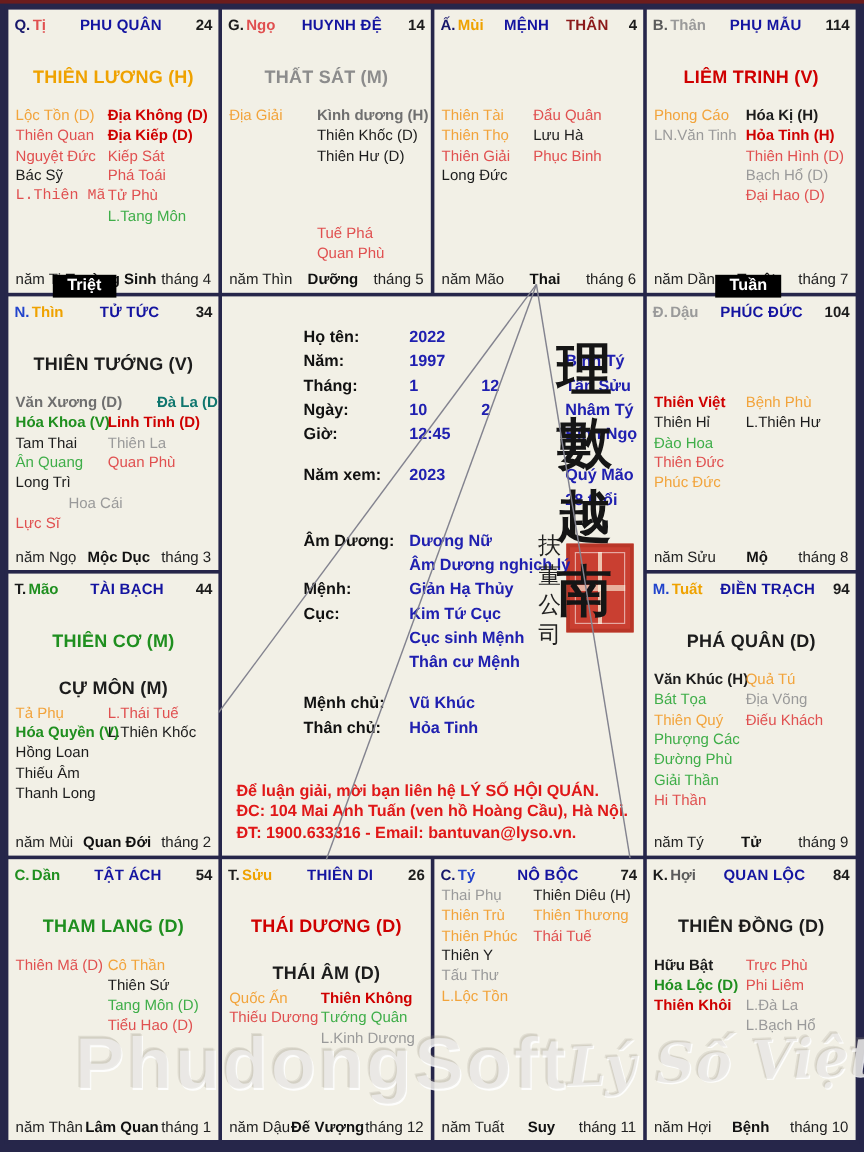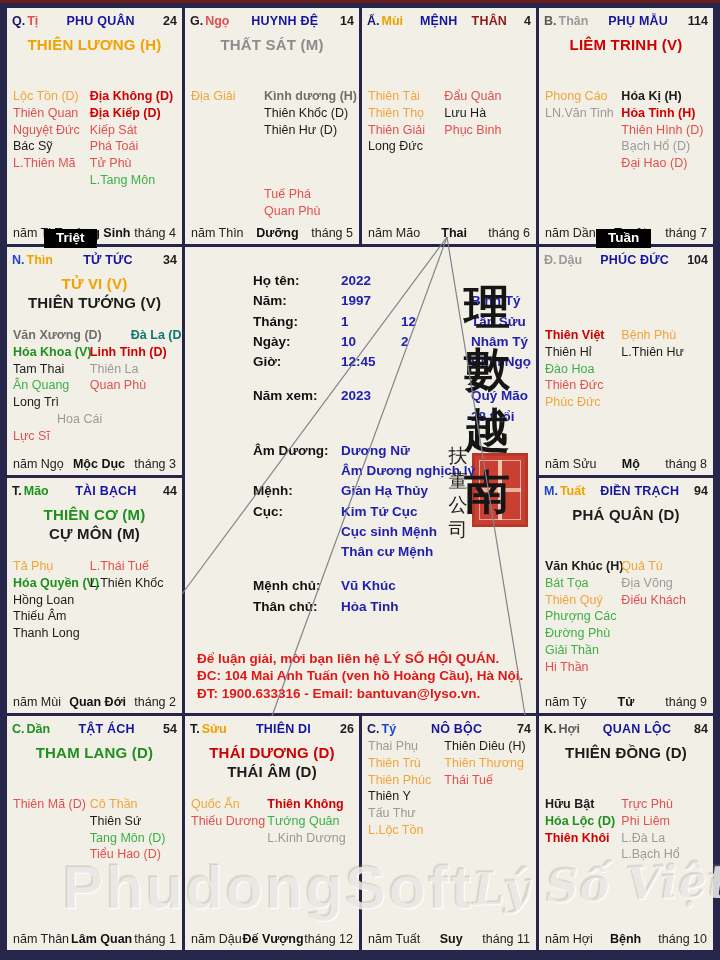--- a/index.html
+++ b/index.html
@@ -26,21 +26,21 @@
     position:relative;
     overflow:hidden;
   }
   
   .ph{display:flex;align-items:baseline;padding:6px 5px 0 5px;font-size:12.5px;font-weight:bold;white-space:nowrap;}
   .ph .stem{margin-right:2px;}
   .ph .mid{flex:1;text-align:center;color:#1414a0;letter-spacing:.2px;}
   .ph .pextra{color:#8b1a1a;margin-left:14px;}
   .ph .pnum{color:#1c1c1c;}
   .pm{min-height:50px;padding-top:8px;text-align:center;}
-  .pm div{font-size:15px;font-weight:bold;line-height:1.25;letter-spacing:.2px;white-space:nowrap;}
+  .pm div{font-size:15px;font-weight:bold;line-height:1.25;letter-spacing:.2px;white-space:nowrap;margin-top:20px;}
   .pstars{display:flex;align-items:flex-start;padding:2px 2px 0 6px;}
   .colL{width:46%;}
   .colR{flex:1;}
   .st{font-size:12.5px;line-height:1.34;white-space:nowrap;}
   .st.b{font-weight:bold;}
   .pf{
     position:absolute;left:0;right:0;bottom:4px;
     display:flex;align-items:baseline;
     font-size:12.5px;color:#222;padding:0 6px;white-space:nowrap;
   }
@@ -111,21 +111,21 @@
       </div>
       <div class="pm">
         <div style="color: rgb(239, 162, 0);">THIÊN LƯƠNG (H)</div>
       </div>
       <div class="pstars">
         <div class="colL">
           <div class="st" style="color: rgb(242, 164, 60);">Lộc Tồn (D)</div>
           <div class="st" style="color: rgb(224, 80, 80);">Thiên Quan</div>
           <div class="st" style="color: rgb(224, 80, 80);">Nguyệt Đức</div>
           <div class="st" style="color: rgb(28, 28, 28);">Bác Sỹ</div>
-          <div class="st" style="color: rgb(224, 80, 80);">L.Thiên Mã</div>
+          <div class="st" style="color: rgb(224, 80, 80); font-family: Liberation Mono, monospace;">L.Thiên Mã</div>
         </div>
         <div class="colR">
           <div class="st b" style="color: rgb(207, 0, 0);">Địa Không (D)</div>
           <div class="st b" style="color: rgb(207, 0, 0);">Địa Kiếp (D)</div>
           <div class="st" style="color: rgb(224, 80, 80);">Kiếp Sát</div>
           <div class="st" style="color: rgb(224, 80, 80);">Phá Toái</div>
           <div class="st" style="color: rgb(224, 80, 80);">Tử Phù</div>
           <div class="st" style="color: rgb(63, 174, 73);">L.Tang Môn</div>
         </div>
       </div>
@@ -220,21 +220,20 @@
       </div>
     </div>
   <div class="palace" style="grid-area:2/1">
       <div class="ph">
         <span class="stem" style="color: rgb(34, 68, 204);">N.</span>
         <span class="branch" style="color: rgb(239, 162, 0);">Thìn</span>
         <span class="mid"><span class="pname">TỬ TỨC</span></span>
         <span class="pnum">34</span>
       </div>
       <div class="pm">
-        <div style="color: rgb(239, 162, 0);">TỬ VI (V)</div>
         <div style="color: rgb(28, 28, 28);">THIÊN TƯỚNG (V)</div>
       </div>
       <div class="pstars">
         <div class="colL">
           <div class="st b" style="color: rgb(111, 111, 111);">Văn Xương (D)</div>
           <div class="st b" style="color: rgb(31, 143, 31);">Hóa Khoa (V)</div>
           <div class="st" style="color: rgb(28, 28, 28);">Tam Thai</div>
           <div class="st" style="color: rgb(63, 174, 73);">Ân Quang</div>
           <div class="st" style="color: rgb(28, 28, 28);">Long Trì</div>
           <div class="st" style="color: rgb(154, 154, 154); margin-left: 44px;">Hoa Cái</div>

